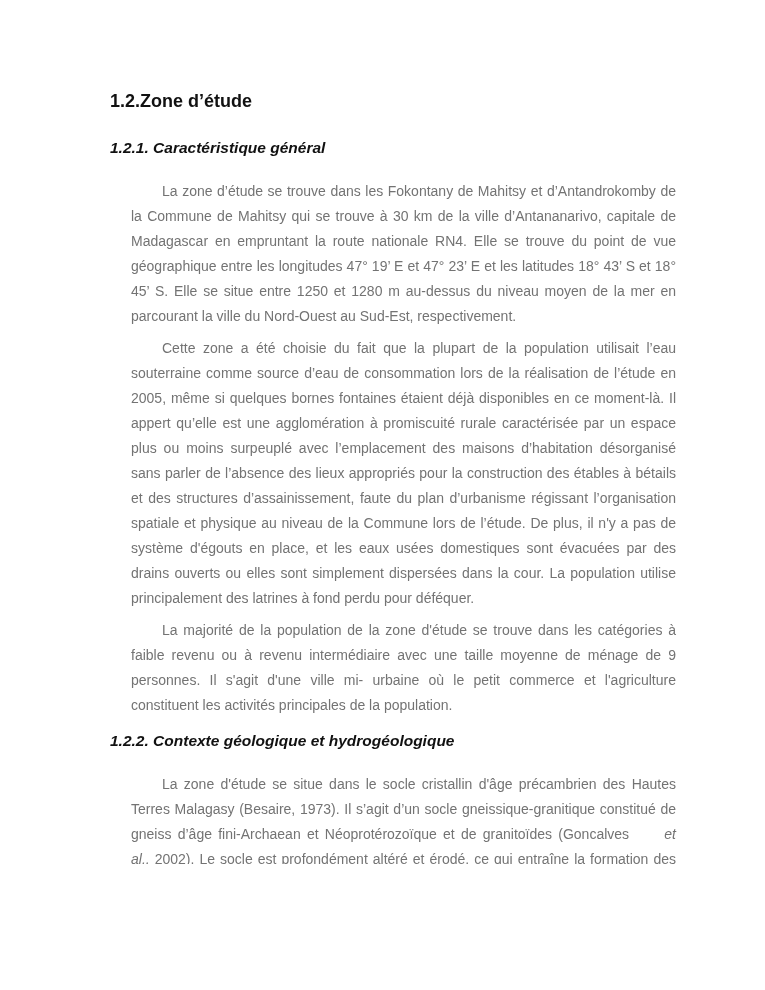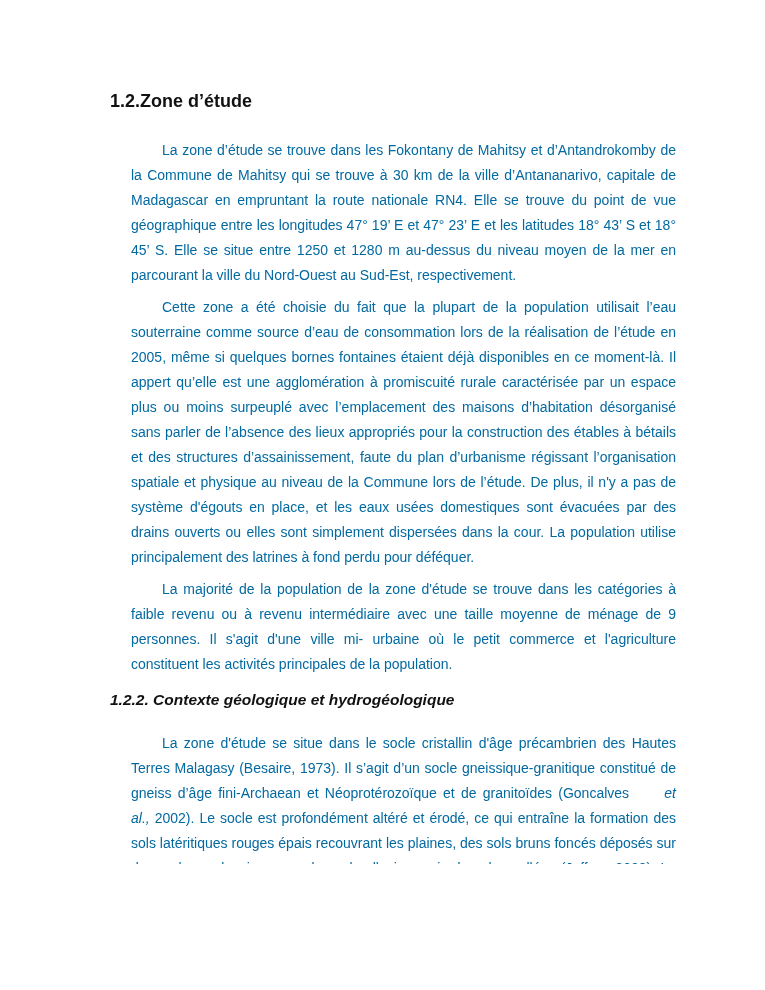--- a/index.html
+++ b/index.html
@@ -39,21 +39,21 @@
   }
   .h2.second {
     margin-top: 13px;
   }
   .para {
     font-size: 14px;
     line-height: 25px;
     text-align: justify;
     text-indent: 31px;
     margin: 0 0 7px 21px;
-    color: #0369a1;
+    color: #737373;
   }
   .para em { font-style: italic; margin-left: 29px; }
   .footer {
     position: absolute;
     left: 67px;
     right: 88px;
     top: 906px;
   }
   .footer-rule {
     border-top: 1px solid #bdbdbd;
@@ -70,20 +70,21 @@
   .footer-label { color: #7f7f7f; letter-spacing: 1.5px; }
 </style>
 </head>
 <body>
 
 <div class="page">
   <div class="content">
 
     <h1 class="h1">1.2.Zone d’étude</h1>
 
+    <h2 class="h2">1.2.1. Caractéristique général</h2>
 
     <p class="para">La zone d’étude se trouve dans les Fokontany de Mahitsy et d’Antandrokomby de la Commune de Mahitsy qui se trouve à 30 km de la ville d’Antananarivo, capitale de Madagascar en empruntant la route nationale RN4. Elle se trouve du point de vue géographique entre les longitudes 47° 19’ E et 47° 23’ E et les latitudes 18° 43’ S et 18° 45’ S.  Elle se situe entre 1250 et 1280 m au-dessus du niveau moyen de la mer en parcourant la ville du Nord-Ouest au Sud-Est, respectivement.</p>
 
     <p class="para">Cette zone a été choisie du fait que la plupart de la population utilisait l’eau souterraine comme source d’eau de consommation lors de la réalisation de l’étude en 2005, même si quelques bornes fontaines étaient déjà disponibles en ce moment-là. Il appert qu’elle est une agglomération à promiscuité rurale caractérisée par un espace plus ou moins surpeuplé avec l’emplacement des maisons d’habitation désorganisé sans parler de l’absence des lieux appropriés pour la construction des étables à bétails et des structures d’assainissement, faute du plan d’urbanisme régissant l’organisation spatiale et physique au niveau de la Commune lors de l’étude. De plus, il n'y a pas de système d'égouts en place, et les eaux usées domestiques sont évacuées par des drains ouverts ou elles sont simplement dispersées dans la cour. La population utilise principalement des latrines à fond perdu pour déféquer.</p>
 
     <p class="para">La majorité de la population de la zone d'étude se trouve dans les catégories à faible revenu ou à revenu intermédiaire avec une taille moyenne de ménage de 9 personnes. Il s'agit d'une ville mi- urbaine où le petit commerce et l'agriculture constituent les activités principales de la population.</p>
 
     <h2 class="h2 second">1.2.2. Contexte géologique et hydrogéologique</h2>
 
     <p class="para"><span>La zone d'étude se situe dans le socle cristallin d'âge précambrien des Hautes Terres Malagasy (Besaire, 1973). Il s’agit d’un socle gneissique-granitique constitué de gneiss d’âge fini-Archaean et Néoprotérozoïque et de granitoïdes (Goncalves </span><em>et al.,</em><span> 2002). Le socle est profondément altéré et érodé, ce qui entraîne la formation des sols latéritiques rouges épais recouvrant les plaines, des sols bruns foncés déposés sur des roches volcaniques ou des sols alluviaux gris dans les vallées (Jeffrey, 2009). Le profil</span></p>

